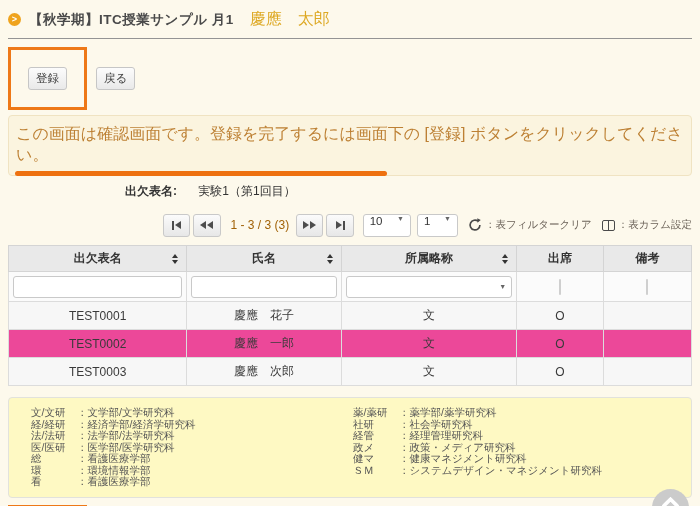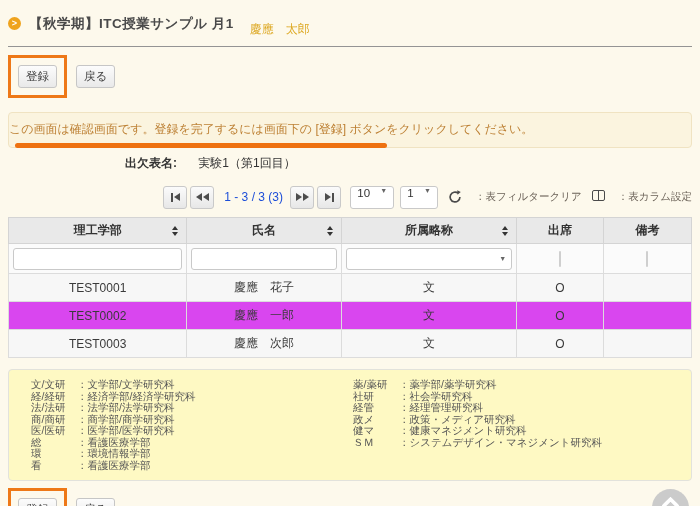--- a/index.html
+++ b/index.html
@@ -15,40 +15,40 @@
 
   
   .hdr { display:flex; align-items:center; gap:8px; padding-top:9px; }
   .hdr-icon {
     width:13px; height:13px; border-radius:50%;
     background:#efa31d; color:#fff;
     display:flex; align-items:center; justify-content:center;
     font-size:9px; font-weight:bold; line-height:1;
   }
   .hdr-title { font-size:13.5px; font-weight:bold; color:#4a4a4a; letter-spacing:.5px; }
-  .hdr-user { font-size:12px; color:#dda822; margin-left:8px; cursor:pointer;margin-top:12px; }
+  .hdr-user { font-size:16px; color:#dda822; margin-left:8px; cursor:pointer; }
   .hdr-rule { border:none; border-top:1px solid #949494; margin-top:8px; }
 
   
   .btn-row { margin-top:8px; display:flex; align-items:center; }
-  .hl-box { border:3px solid #ee7817; padding:7px; display:inline-block; }
+  .hl-box { border:3px solid #ee7817; padding:17px; display:inline-block; }
   .btn {
     background:linear-gradient(#fcfcfc,#e9e9e9);
     border:1px solid #c6c6c6; border-radius:3px;
     padding:3px 7px; font-size:11.5px; color:#444;
     cursor:pointer; white-space:nowrap;
     font-family:inherit;
   }
   .btn-gap { margin-left:9px; }
 
   
   .notice {
-    position:relative; margin-top:14px;
+    position:relative; margin-top:5px;
     background:#fbf4df; border:1px solid #f0e3c2; border-radius:4px;
-    padding:8px 0 9px; color:#bd8034; font-size:12px;
+    padding:8px 7px 9px; color:#bd8034; font-size:16px;
   }
   .notice-underline {
     position:absolute; left:6px; bottom:-1px;
     width:372px; height:5px; background:#ee7110; border-radius:3px;
   }
 
   
   .sheet-row { margin-top:7px; padding-left:117px; font-size:12px; color:#333; }
   .sheet-label { font-weight:bold; }
   .sheet-value { margin-left:18px; }
@@ -58,31 +58,31 @@
   .pbtn {
     width:30px; height:23px; margin-right:3px;
     background:linear-gradient(#fbfbfb,#e7e7e7);
     border:1px solid #c9c9c9; border-radius:3px;
     display:flex; align-items:center; justify-content:center; gap:1px;
     cursor:pointer;
   }
   .tri-l { width:0; height:0; border-top:4px solid transparent; border-bottom:4px solid transparent; border-right:6px solid #4d4d4d; }
   .tri-r { width:0; height:0; border-top:4px solid transparent; border-bottom:4px solid transparent; border-left:6px solid #4d4d4d; }
   .vbar  { width:2px; height:9px; background:#4d4d4d; }
-  .prange { margin:0 7px; font-size:12px; color:#1d4ed8; white-space:nowrap; }
+  .prange { margin:0 7px; font-size:12px; color:#a16207; white-space:nowrap; }
   .psel {
     height:23px; margin-left:6px; padding:0 6px;
     background:#fff; border:1px solid #c9c9c9; border-radius:3px;
     display:flex; align-items:flex-start; justify-content:space-between;
     font-size:11.5px; color:#333; cursor:pointer;
   }
   .psel .caret { font-size:7px; color:#666; margin-left:10px; }
   .psel-size { width:52px; }
   .psel-page { width:44px; }
-  .ptool { display:flex; align-items:flex-start; margin-left:10px; gap:13px; }
+  .ptool { display:flex; align-items:center; margin-left:10px; gap:3px; }
   .ptool-label { font-size:10.5px; color:#6b6258; white-space:nowrap; }
   .colicon {
     width:13px; height:11px; border:1px solid #4a4a4a; border-radius:2px;
     display:flex; justify-content:center; cursor:pointer;
   }
   .colicon i { display:block; width:1px; height:100%; background:#4a4a4a; }
 
   
   table { margin-top:8px; width:684px; border-collapse:collapse; table-layout:fixed; }
   col.c1{width:26.1%} col.c2{width:22.6%} col.c3{width:25.7%} col.c4{width:12.7%} col.c5{width:12.9%}
@@ -101,21 +101,21 @@
     width:100%; height:22px; border:1px solid #c9c9c9; border-radius:3px;
     background:#fff; font-family:inherit; font-size:11px; padding:0 4px;
   }
   .fsel {
     width:100%; height:22px; border:1px solid #c9c9c9; border-radius:3px;
     background:#fff; display:flex; align-items:center; justify-content:flex-end;
     padding:0 5px; cursor:pointer;
   }
   .fsel .caret { font-size:7px; color:#666; }
   .fdis { width:100%; height:22px; border:1px solid #cfcfcf; border-radius:3px; background:#e4e4e4; }
-  tr.data td { height:28px; background:#d946ef; }
+  tr.data td { height:28px; background:#ec4899; }
   tr.data.odd td { background:#f7f7f7; }
 
   
   .legend {
     margin-top:11px; width:684px;
     background:#fef9c3; border:1px solid #e2e2dc; border-radius:4px;
     padding:9px 0 9px 22px;
     display:flex; font-size:10.5px; line-height:11.5px; color:#555;
   }
   .legend-col-left { width:322px; }
@@ -212,21 +212,21 @@
     <colgroup>
         <col class="c1">
         <col class="c2">
         <col class="c3">
         <col class="c4">
         <col class="c5">
       </colgroup>
     <tbody>
         <tr>
       <th>
-        <span>理工学部</span>
+        <span>出欠表名</span>
         <span class="sort">
               <span class="up"></span>
               <span class="dn"></span>
             </span>
       </th>
       <th>
         <span>氏名</span>
         <span class="sort">
               <span class="up"></span>
               <span class="dn"></span>
@@ -279,21 +279,20 @@
       <td></td>
     </tr>
   </tbody>
     </table>
 
   <div class="legend">
     <div class="legend-col-left">
       <div class="lrow"><span class="labbr">文/文研</span><span>：</span><span>文学部/文学研究科</span></div>
       <div class="lrow"><span class="labbr">経/経研</span><span>：</span><span>経済学部/経済学研究科</span></div>
       <div class="lrow"><span class="labbr">法/法研</span><span>：</span><span>法学部/法学研究科</span></div>
-      <div class="lrow"><span class="labbr">商/商研</span><span>：</span><span>商学部/商学研究科</span></div>
       <div class="lrow"><span class="labbr">医/医研</span><span>：</span><span>医学部/医学研究科</span></div>
       <div class="lrow"><span class="labbr">総</span><span>：</span><span>看護医療学部</span></div>
       <div class="lrow"><span class="labbr">環</span><span>：</span><span>環境情報学部</span></div>
       <div class="lrow"><span class="labbr">看</span><span>：</span><span>看護医療学部</span></div>
     </div>
     <div class="legend-col-right">
       <div class="lrow"><span class="labbr">薬/薬研</span><span>：</span><span>薬学部/薬学研究科</span></div>
       <div class="lrow"><span class="labbr">社研</span><span>：</span><span>社会学研究科</span></div>
       <div class="lrow"><span class="labbr">経管</span><span>：</span><span>経理管理研究科</span></div>
       <div class="lrow"><span class="labbr">政メ</span><span>：</span><span>政策・メディア研究科</span></div>

